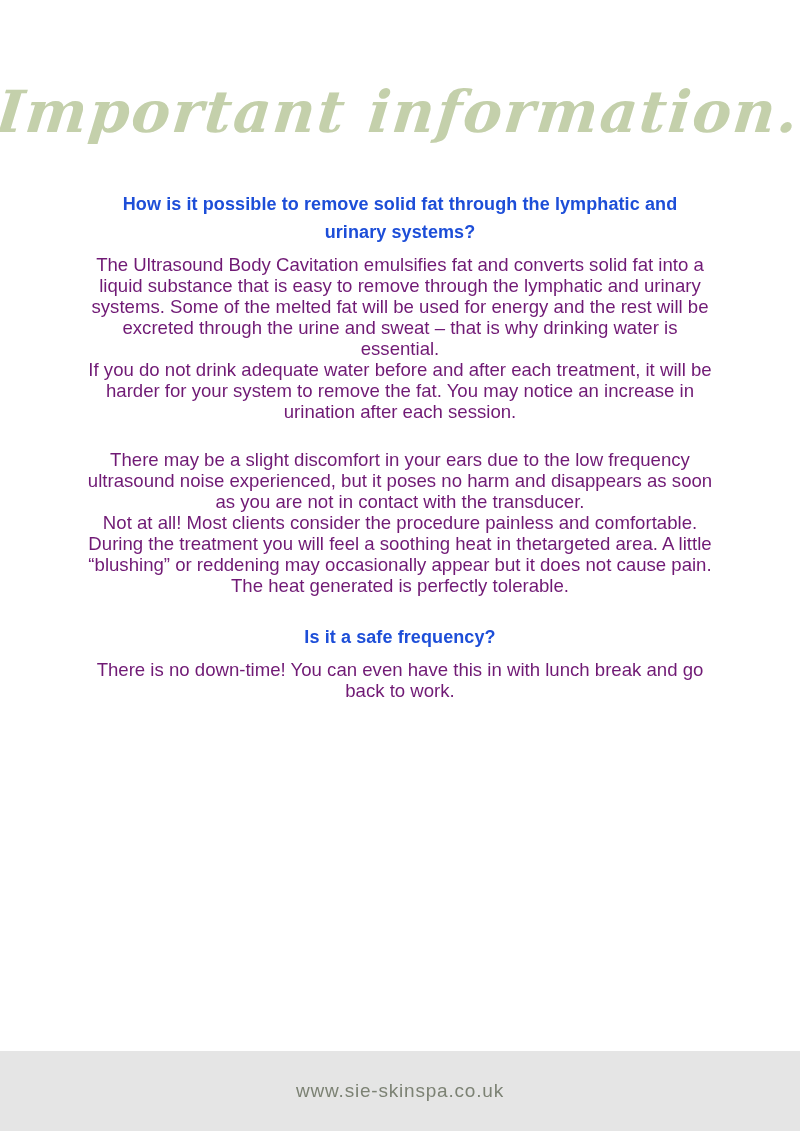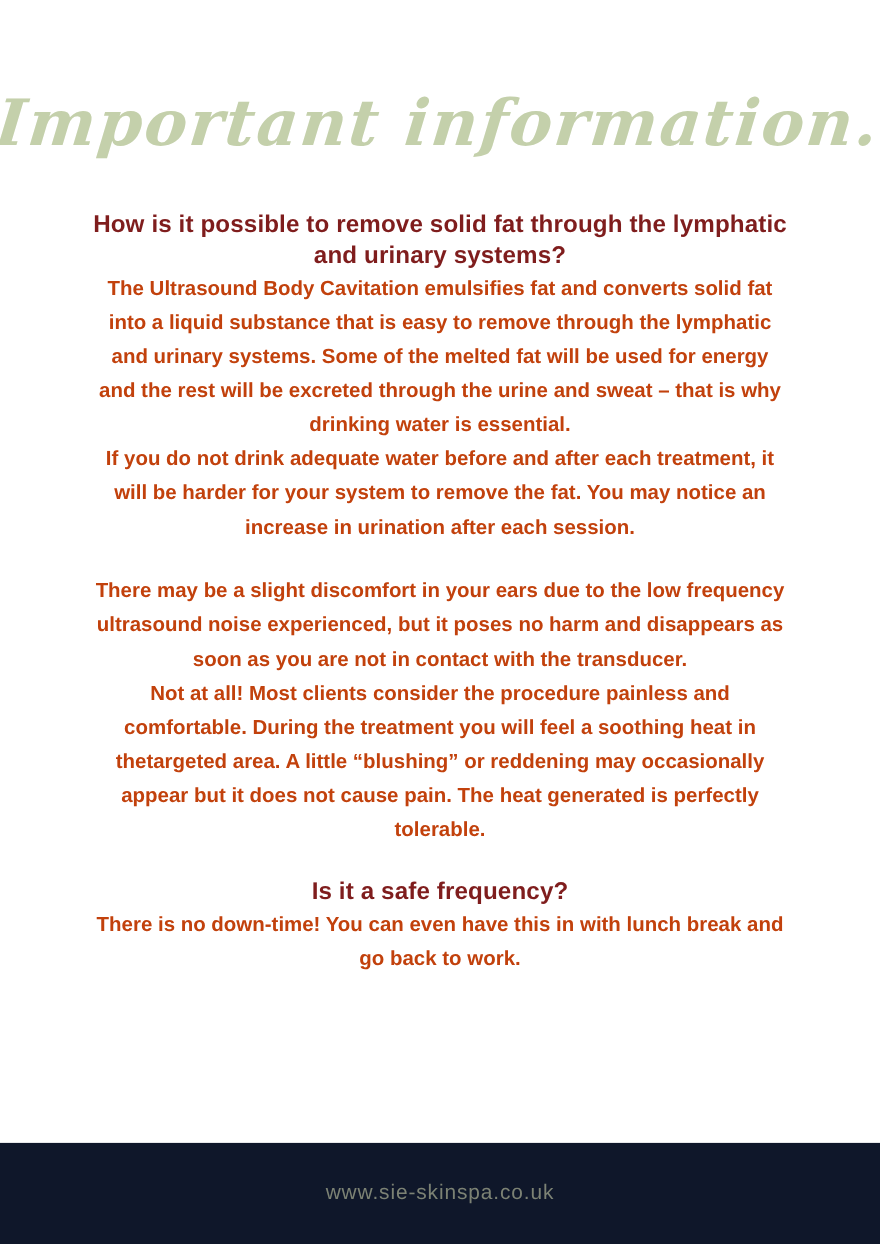--- a/index.html
+++ b/index.html
@@ -29,44 +29,44 @@
     color: #c4d0ab;
     transform: skewX(-6deg);
     white-space: nowrap;
   }
   .content {
     width: 632px;
     margin: 28px auto 0 auto;
     text-align: center;
   }
   .qa-section h2 {
-    margin: 0;
-    font-size: 22px;
+    margin: 8px;
+    font-size: 18px;
     line-height: 28px;
     font-weight: 700;
-    color: #7f1d1d;
+    color: #1d4ed8;
     letter-spacing: 0.1px;
   }
   .qa-section p {
     margin: 0;
     font-size: 18.6px;
-    line-height: 31px;
-    font-weight: 700;
-    color: #c2410c;
+    line-height: 21px;
+    font-weight: 400;
+    color: #701a75;
   }
   .qa-section + .qa-section {
     margin-top: 27px;
   }
   .footer-band {
     position: absolute;
     left: 0;
     bottom: 0;
     width: 100%;
-    height: 92px;
-    background: #0f172a;
+    height: 80px;
+    background: #e5e5e5;
     display: flex;
     align-items: center;
     justify-content: center;
   }
   .footer-url {
     font-size: 19px;
     letter-spacing: 0.8px;
     color: #7c8274;
     font-weight: 400;
   }

